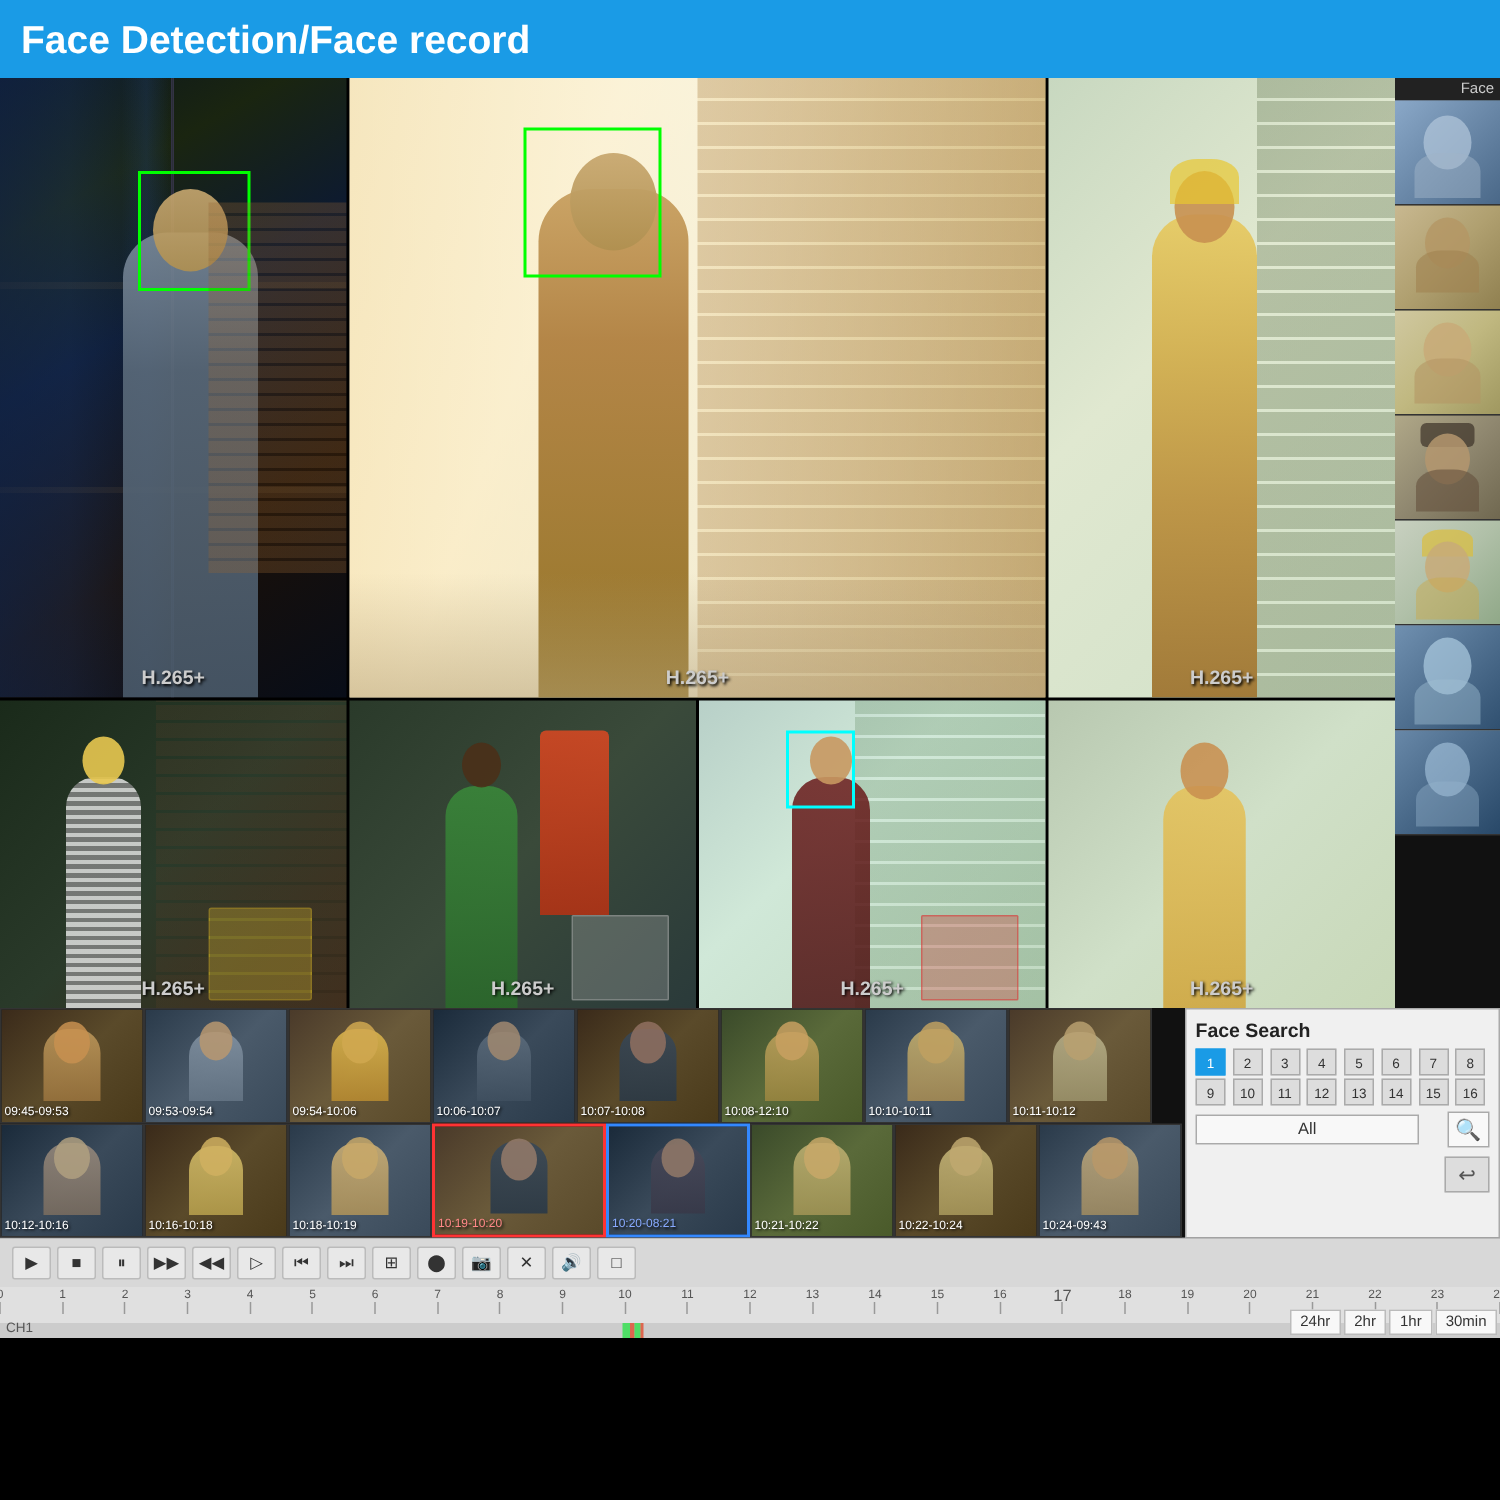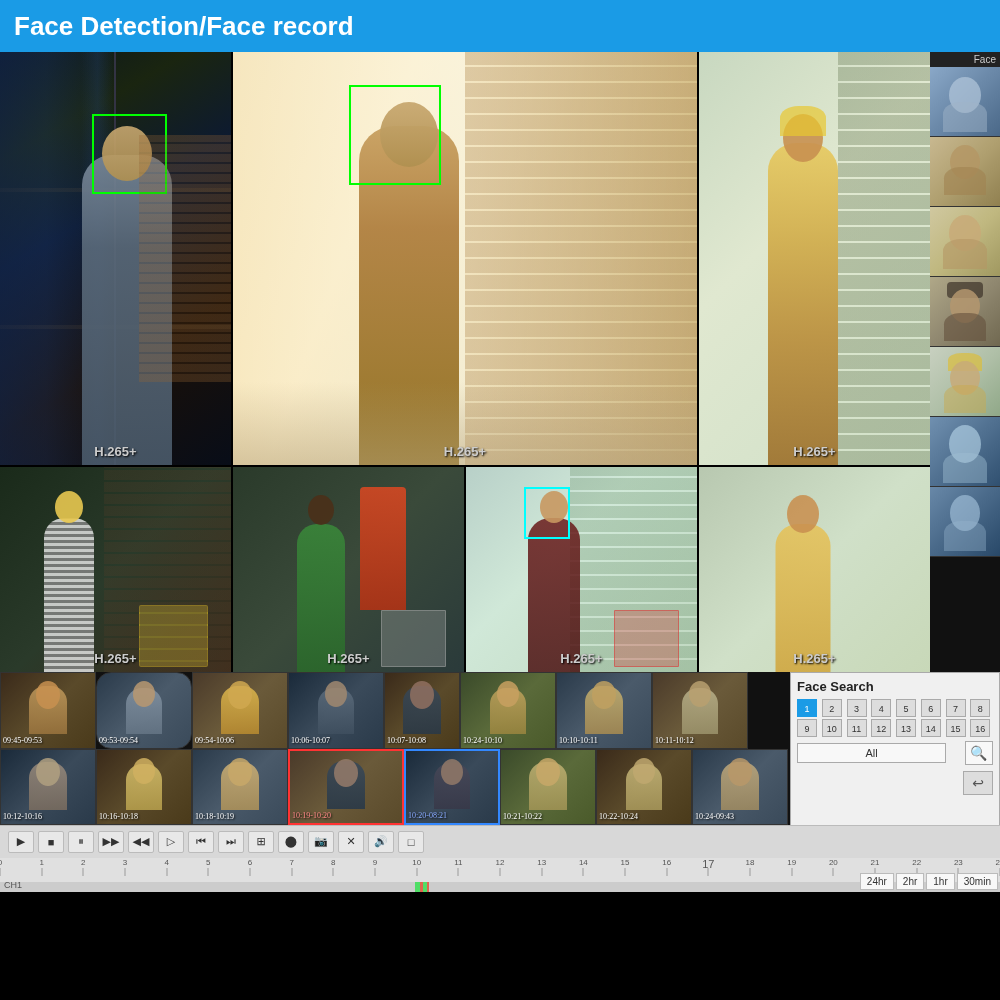--- a/index.html
+++ b/index.html
@@ -141,21 +141,20 @@
       background: #111;
       overflow: hidden;
       position: relative;
     }
 
     
     #thumb-rows {
       width: 790px;
       display: flex;
       flex-direction: column;
-      font-family: Liberation Serif, serif;
     }
 
     .thumb-row {
       display: flex;
       height: 80px;
     }
 
     .thumb-item {
       position: relative;
       border: 1px solid #333;
@@ -536,48 +535,48 @@
     <div id="thumb-rows">
 
       <div class="thumb-row">
 
         <div class="thumb-item thumb-bg-1" style="width:96px;">
           <div style="position:absolute;bottom:14px;left:50%;transform:translateX(-50%);width:38px;height:48px;background:linear-gradient(180deg,#c8a060,#a07840);border-radius:16px 16px 0 0;opacity:0.8;"></div>
           <div style="position:absolute;top:8px;left:50%;transform:translateX(-50%);width:24px;height:28px;background:#c89050;border-radius:50%;opacity:0.85;"></div>
           <div class="thumb-time">09:45-09:53</div>
         </div>
 
-        <div class="thumb-item thumb-bg-2" style="width:96px;border-radius:15px;">
+        <div class="thumb-item thumb-bg-2" style="width:96px;">
           <div style="position:absolute;bottom:14px;left:50%;transform:translateX(-50%);width:36px;height:46px;background:linear-gradient(180deg,#8898a8,#687888);border-radius:16px 16px 0 0;opacity:0.8;"></div>
           <div style="position:absolute;top:8px;left:50%;transform:translateX(-50%);width:22px;height:26px;background:#b89870;border-radius:50%;opacity:0.85;"></div>
           <div class="thumb-time">09:53-09:54</div>
         </div>
 
         <div class="thumb-item thumb-bg-3" style="width:96px;">
           <div style="position:absolute;bottom:14px;left:50%;transform:translateX(-50%);width:38px;height:48px;background:linear-gradient(180deg,#e8c050,#c09030);border-radius:16px 16px 0 0;opacity:0.8;"></div>
           <div style="position:absolute;top:8px;left:50%;transform:translateX(-50%);width:24px;height:28px;background:#d0a850;border-radius:50%;opacity:0.85;"></div>
           <div class="thumb-time">09:54-10:06</div>
         </div>
 
         <div class="thumb-item thumb-bg-4" style="width:96px;">
           <div style="position:absolute;bottom:14px;left:50%;transform:translateX(-50%);width:36px;height:46px;background:linear-gradient(180deg,#607080,#405060);border-radius:16px 16px 0 0;opacity:0.8;"></div>
           <div style="position:absolute;top:8px;left:50%;transform:translateX(-50%);width:22px;height:26px;background:#a08870;border-radius:50%;opacity:0.85;"></div>
           <div class="thumb-time">10:06-10:07</div>
         </div>
 
-        <div class="thumb-item thumb-bg-1" style="width:76px;">
+        <div class="thumb-item thumb-bg-1" style="width:96px;">
           <div style="position:absolute;bottom:14px;left:50%;transform:translateX(-50%);width:38px;height:48px;background:linear-gradient(180deg,#384858,#283848);border-radius:16px 16px 0 0;opacity:0.85;"></div>
           <div style="position:absolute;top:8px;left:50%;transform:translateX(-50%);width:24px;height:28px;background:#907060;border-radius:50%;opacity:0.85;"></div>
           <div class="thumb-time">10:07-10:08</div>
         </div>
 
         <div class="thumb-item thumb-bg-5" style="width:96px;">
           <div style="position:absolute;bottom:14px;left:50%;transform:translateX(-50%);width:36px;height:46px;background:linear-gradient(180deg,#c8a860,#a08840);border-radius:16px 16px 0 0;opacity:0.8;"></div>
           <div style="position:absolute;top:8px;left:50%;transform:translateX(-50%);width:22px;height:26px;background:#c8a060;border-radius:50%;opacity:0.85;"></div>
-          <div class="thumb-time">10:24-10:10</div>
+          <div class="thumb-time">10:08-12:10</div>
         </div>
 
         <div class="thumb-item thumb-bg-2" style="width:96px;">
           <div style="position:absolute;bottom:14px;left:50%;transform:translateX(-50%);width:38px;height:48px;background:linear-gradient(180deg,#d0b870,#b09050);border-radius:16px 16px 0 0;opacity:0.8;"></div>
           <div style="position:absolute;top:8px;left:50%;transform:translateX(-50%);width:24px;height:28px;background:#c0a060;border-radius:50%;opacity:0.85;"></div>
           <div class="thumb-time">10:10-10:11</div>
         </div>
 
         <div class="thumb-item thumb-bg-3" style="width:96px;">
           <div style="position:absolute;bottom:14px;left:50%;transform:translateX(-50%);width:36px;height:46px;background:linear-gradient(180deg,#c0b890,#a09870);border-radius:16px 16px 0 0;opacity:0.8;"></div>

